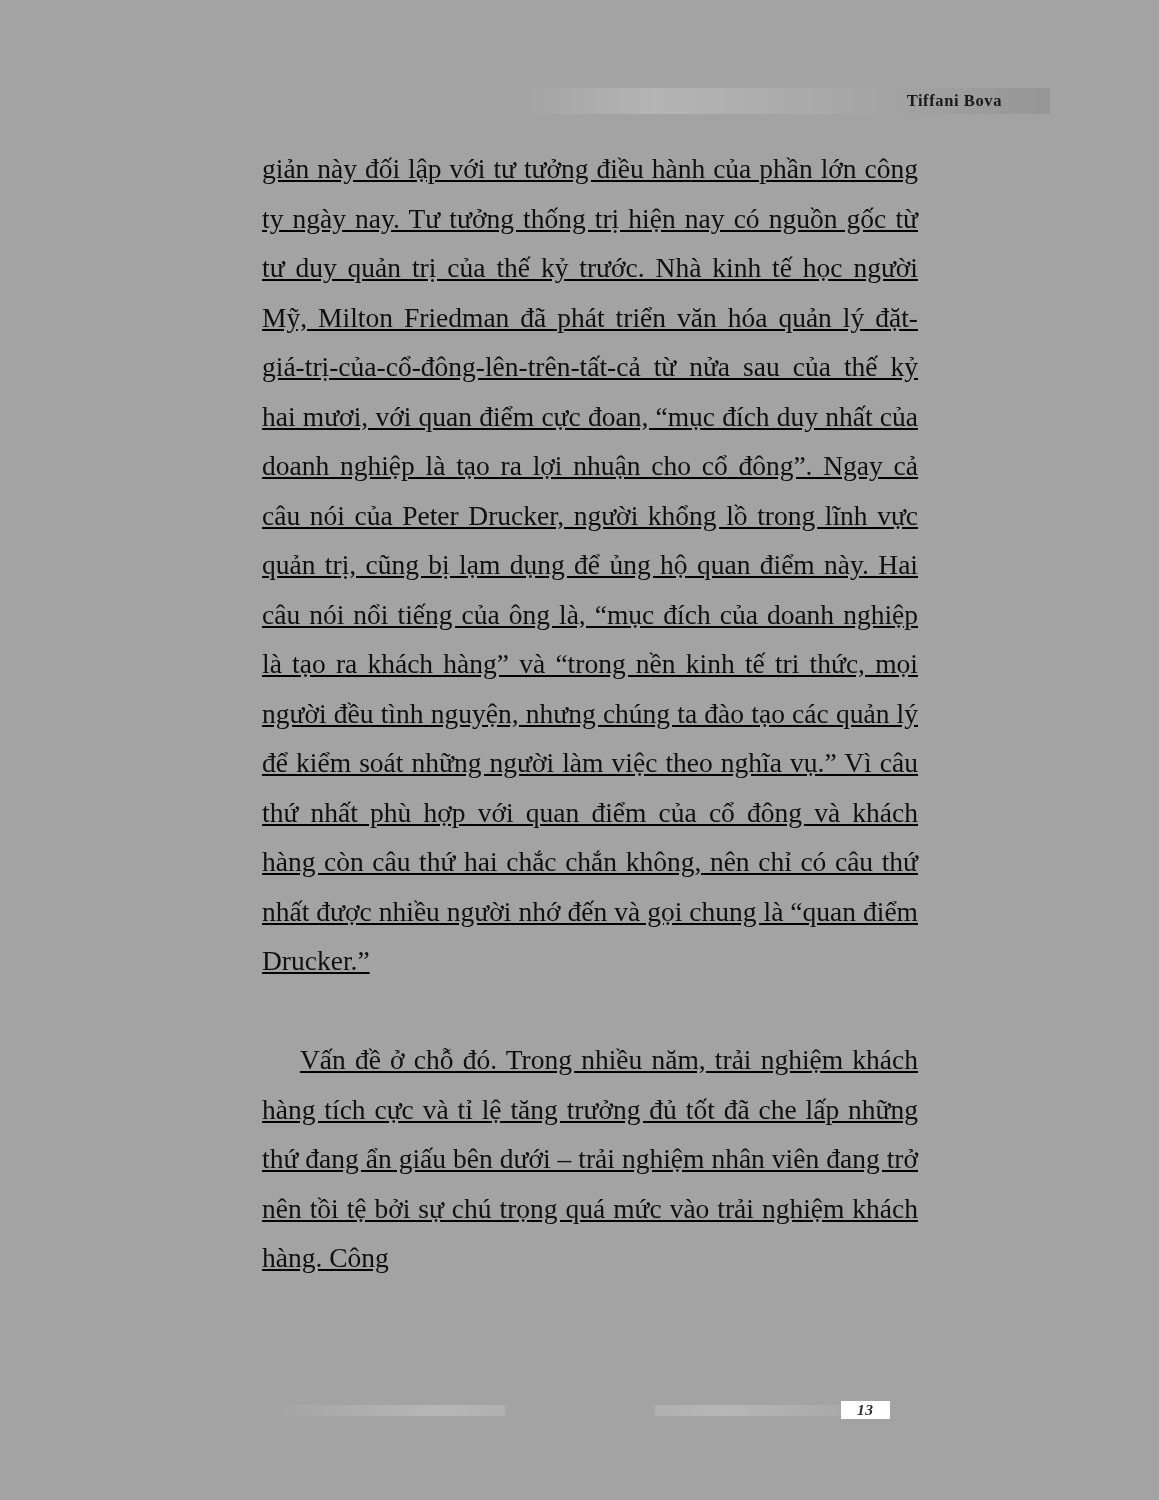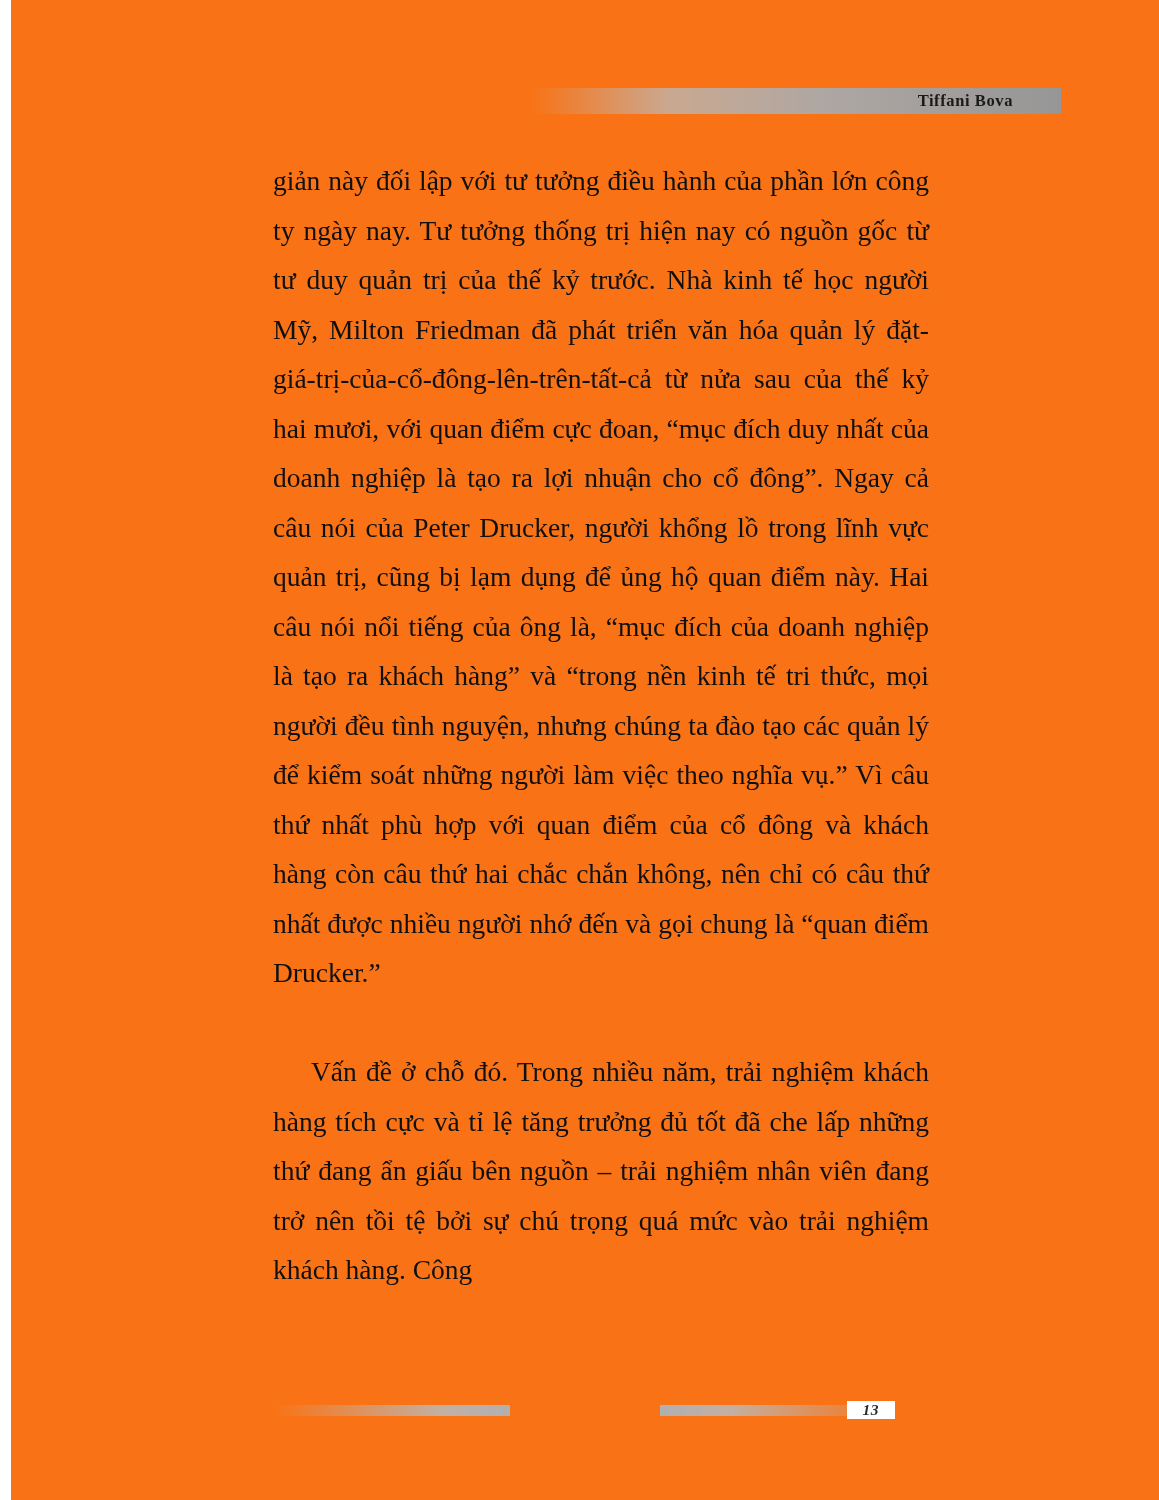--- a/index.html
+++ b/index.html
@@ -13,22 +13,21 @@
     height: 1500px;
     font-family: "Liberation Serif", serif;
     color: #000000;
     position: relative;
     overflow: hidden;
   }
 
   .page {
     position: absolute;
     inset: 0;
-    background: #f97316;
-    margin-left: 11px;
+    background: #a3a3a3;
   }
 
   
   .header {
     position: absolute;
     top: 88px;
     left: 520px;
     width: 530px;
     height: 26px;
     display: flex;
@@ -51,23 +50,24 @@
     font-size: 16.5px;
     letter-spacing: 0.6px;
     color: #1a1a1a;
     padding-right: 48px;
     white-space: nowrap;
   }
 
   
   .content {
     position: absolute;
-    top: 156px;
+    top: 144px;
     left: 262px;
     width: 656px;
+    text-decoration: underline;
   }
   .para {
     margin: 0;
     text-align: justify;
     text-justify: inter-word;
     font-size: 27.5px;
     line-height: 49.5px;
     color: #101010;
     font-family: "Liberation Serif", serif;
   }
@@ -135,21 +135,21 @@
 
 <div class="page">
 
   <div class="header">
     <div class="header-rule"></div>
     <div class="header-title">Tiffani Bova</div>
   </div>
 
   <div class="content">
     <p class="para">giản này đối lập với tư tưởng điều hành của phần lớn công ty ngày nay. Tư tưởng thống trị hiện nay có nguồn gốc từ tư duy quản trị của thế kỷ trước. Nhà kinh tế học người Mỹ, Milton Friedman đã phát triển văn hóa quản lý đặt-giá-trị-của-cổ-đông-lên-trên-tất-cả từ nửa sau của thế kỷ hai mươi, với quan điểm cực đoan, “mục đích duy nhất của doanh nghiệp là tạo ra lợi nhuận cho cổ đông”. Ngay cả câu nói của Peter Drucker, người khổng lồ trong lĩnh vực quản trị, cũng bị lạm dụng để ủng hộ quan điểm này. Hai câu nói nổi tiếng của ông là, “mục đích của doanh nghiệp là tạo ra khách hàng” và “trong nền kinh tế tri thức, mọi người đều tình nguyện, nhưng chúng ta đào tạo các quản lý để kiểm soát những người làm việc theo nghĩa vụ.” Vì câu thứ nhất phù hợp với quan điểm của cổ đông và khách hàng còn câu thứ hai chắc chắn không, nên chỉ có câu thứ nhất được nhiều người nhớ đến và gọi chung là “quan điểm Drucker.”</p>
-    <p class="para indent no-stretch">Vấn đề ở chỗ đó. Trong nhiều năm, trải nghiệm khách hàng tích cực và tỉ lệ tăng trưởng đủ tốt đã che lấp những thứ đang ẩn giấu bên nguồn – trải nghiệm nhân viên đang trở nên tồi tệ bởi sự chú trọng quá mức vào trải nghiệm khách hàng. Công</p>
+    <p class="para indent no-stretch">Vấn đề ở chỗ đó. Trong nhiều năm, trải nghiệm khách hàng tích cực và tỉ lệ tăng trưởng đủ tốt đã che lấp những thứ đang ẩn giấu bên dưới – trải nghiệm nhân viên đang trở nên tồi tệ bởi sự chú trọng quá mức vào trải nghiệm khách hàng. Công</p>
   </div>
 
   <div class="footer">
     <div class="footer-inner">
       <div class="footer-rule-left"></div>
       <div class="footer-rule-right"></div>
       <div class="footer-page-number">13</div>
     </div>
   </div>
 

